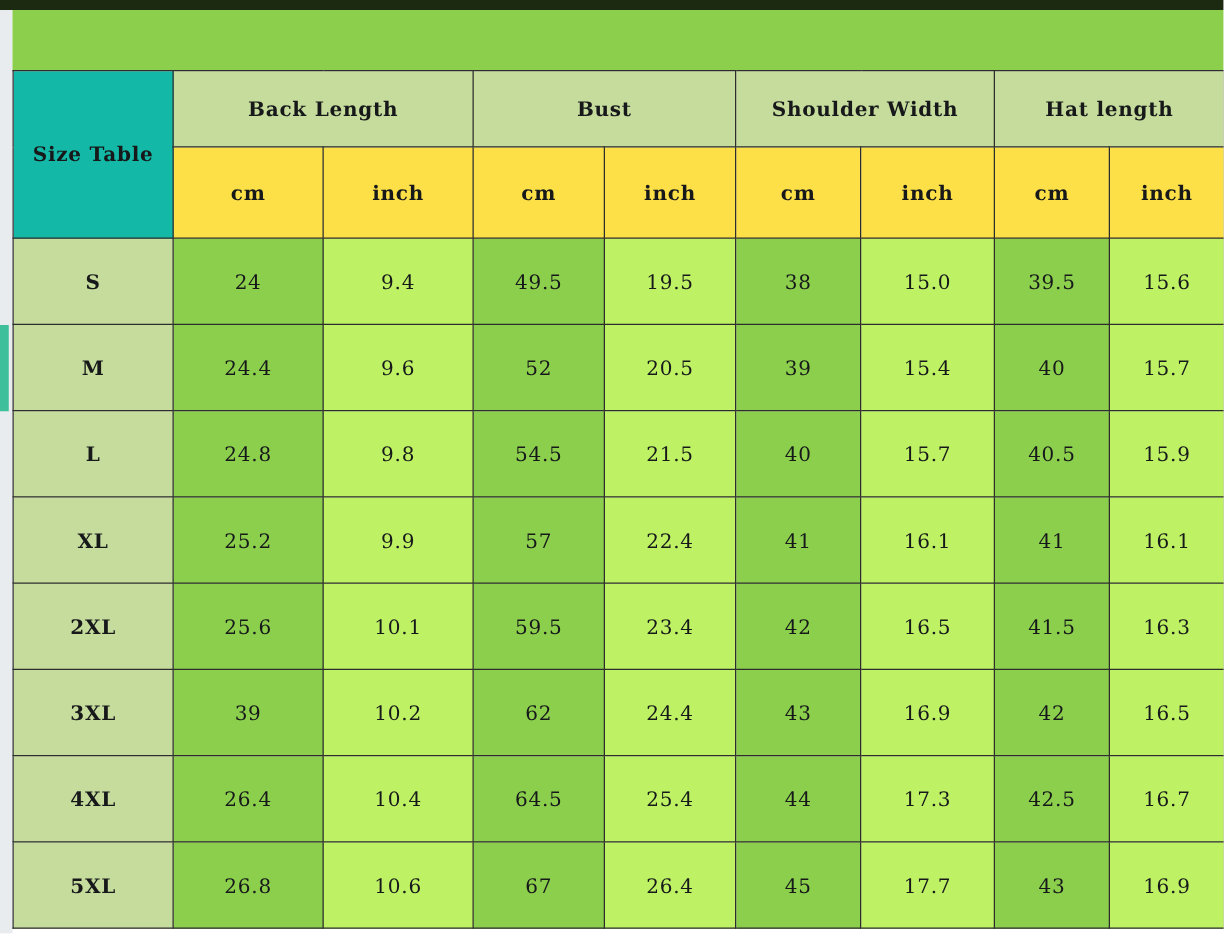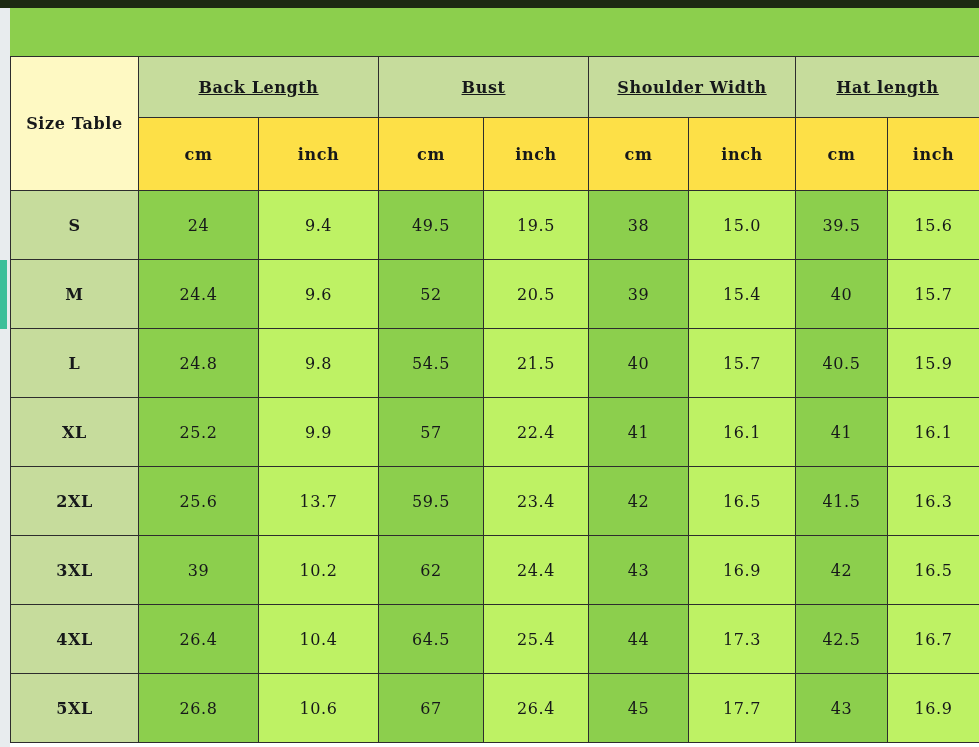--- a/index.html
+++ b/index.html
@@ -72,24 +72,23 @@
   }
   .grp-hdr {
     background: #c6dc9c;
     text-align: left;
     vertical-align: top;
     padding: 14px 0 0 16px;
     font-size: 18px;
     font-weight: 700;
     letter-spacing: 2px;
     height: 60px;
-    text-decoration: underline;
   }
   .size-label-cell {
-    background: #fef9c3;
+    background: #14b8a6;
     font-size: 18px;
     font-weight: 700;
     letter-spacing: 2px;
     text-align: left;
     padding-left: 12px;
   }
   .unit-hdr {
     background: #fde047;
     font-size: 17px;
     font-weight: 700;
@@ -199,21 +198,21 @@
           <td class="r-cm">57</td>
           <td class="r-in">22.4</td>
           <td class="r-cm">41</td>
           <td class="r-in">16.1</td>
           <td class="r-cm">41</td>
           <td class="r-in">16.1</td>
         </tr>
         <tr class="data-row">
           <td class="r-size">2XL</td>
           <td class="r-cm">25.6</td>
-          <td class="r-in">13.7</td>
+          <td class="r-in">10.1</td>
           <td class="r-cm">59.5</td>
           <td class="r-in">23.4</td>
           <td class="r-cm">42</td>
           <td class="r-in">16.5</td>
           <td class="r-cm">41.5</td>
           <td class="r-in">16.3</td>
         </tr>
         <tr class="data-row">
           <td class="r-size">3XL</td>
           <td class="r-cm">39</td>

